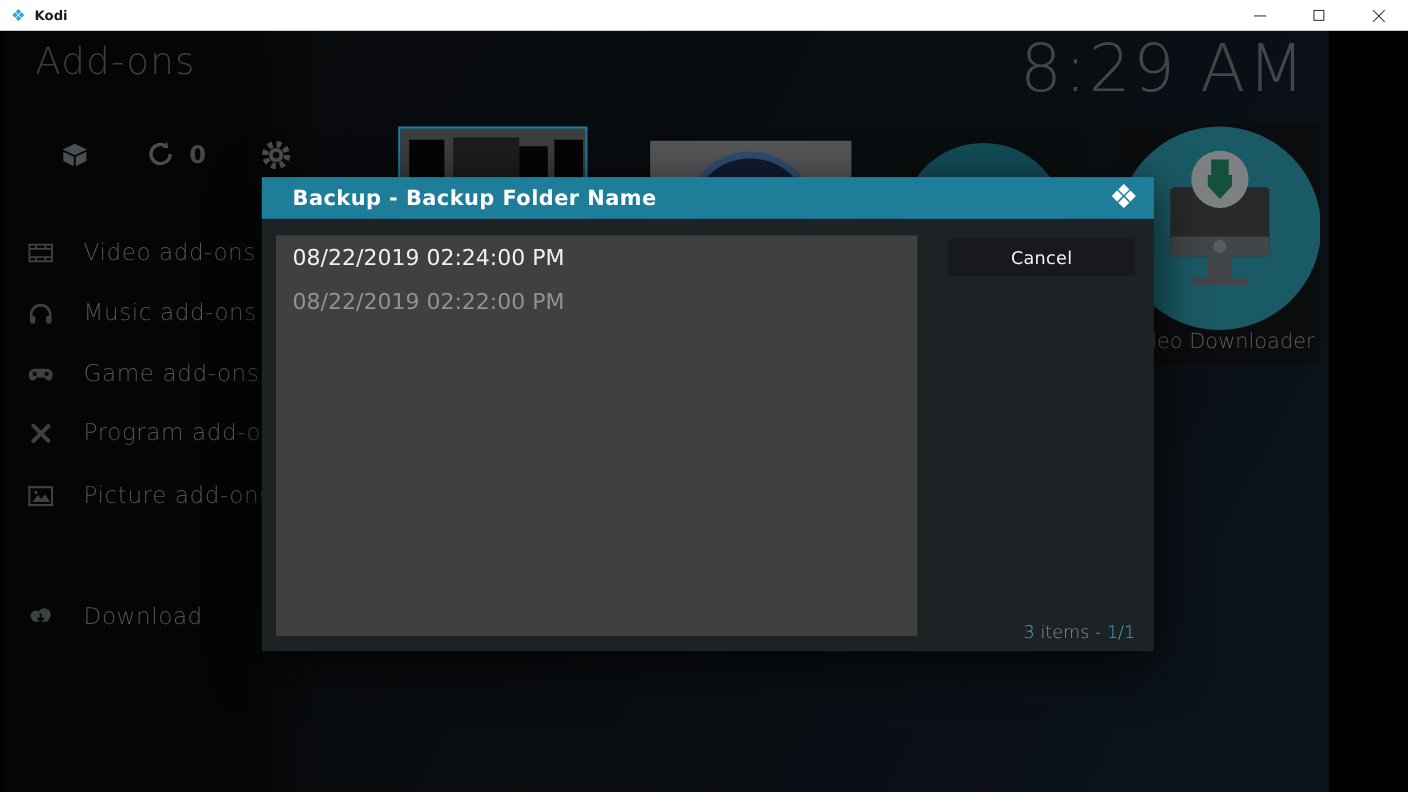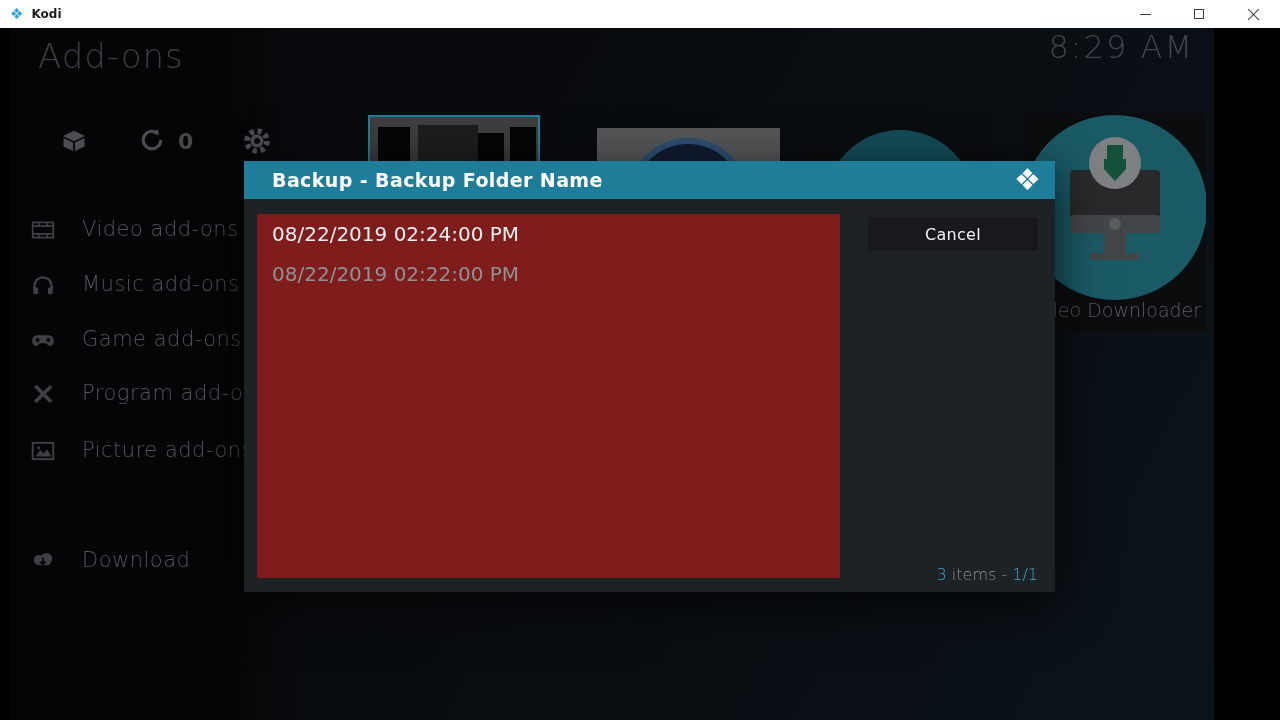--- a/index.html
+++ b/index.html
@@ -16,28 +16,28 @@
   .win-btn { width:54px; height:28px; display:flex; align-items:center; justify-content:center; }
   .glyph-min { width:11px; height:0; border-bottom:1.5px solid #3c3c3c; }
   .glyph-max { width:10px; height:10px; border:1.3px solid #3c3c3c; }
   .glyph-close { position:relative; width:13px; height:13px; }
   .glyph-close::before,.glyph-close::after { content:""; position:absolute; left:-1px; top:6px;
       width:15px; height:0; border-bottom:1.5px solid #3c3c3c; }
   .glyph-close::before { transform:rotate(45deg); }
   .glyph-close::after  { transform:rotate(-45deg); }
 
   
-  .screen { position:absolute; top:28px; left:10px; width:1204px; height:692px; overflow:hidden;
+  .screen { position:absolute; top:28px; left:4px; width:1204px; height:692px; overflow:hidden;
             background:linear-gradient(118deg,#07090b 0%,#090c0f 45%,#0a1016 78%,#0c141b 100%);padding-left:21px; }
   .screen::before { content:""; position:absolute; left:0; top:0; width:290px; height:692px;
             background:linear-gradient(to right,#040506 75%,rgba(4,5,6,0)); }
 
   .page-title { position:absolute; left:28px; top:8px; font-size:34px; font-weight:300;
                 color:#3b3f41; letter-spacing:1px; }
-  .clock { position:absolute; right:20px; top:0px; font-size:32px; font-weight:200;
+  .clock { position:absolute; right:20px; top:0px; font-size:60px; font-weight:200;
            color:#42464a; letter-spacing:2px;text-align:center; }
 
   
   .toolbar { position:absolute; left:0; top:98px; height:34px; width:300px; color:#4b4e50; }
   .tb-icon { position:absolute; top:0; }
   .tb-count { position:absolute; left:168px; top:3px; font-size:22px; font-weight:bold; color:#454849; }
 
   
   .menu-item { position:absolute; left:0; width:300px; height:34px; color:#3d4143; }
   .menu-item .mi-icon { position:absolute; left:20px; top:2px; }
@@ -61,21 +61,21 @@
   .tile-label { position:absolute; left:0; bottom:10px; width:100%; text-align:center;
                 font-size:19px; font-weight:300; color:#5a5f62; }
 
   
   .dialog { position:absolute; left:234px; top:133px; width:811px; height:431px; z-index:10;
             box-shadow:0 12px 45px rgba(0,0,0,.75); }
   .dialog-header { height:38px; background:#1e7e99; display:flex; align-items:center;gap:15px; }
   .dialog-title { margin-left:28px; font-size:19px; font-weight:bold; color:#ffffff; letter-spacing:.4px; }
   .dialog-logo { margin-left:auto; margin-right:14px; font-size:30px; color:#ffffff; line-height:38px; }
   .dialog-body { position:relative; height:393px; background:#1d2225; }
-  .dialog-list { position:absolute; left:13px; top:15px; width:583px; height:364px; background:#7f1d1d; }
+  .dialog-list { position:absolute; left:13px; top:15px; width:583px; height:364px; background:#404040; }
   .list-row { height:40px; line-height:40px; padding-left:15px; font-size:20px; color:#8f9395;
               white-space:nowrap; }
   .list-row.focused { color:#eef0f1; }
   .cancel-btn { position:absolute; left:624px; top:18px; width:170px; height:34px; background:#17191c;
                 border:none; border-radius:3px; color:#f2f3f3; font-size:16px; font-weight:normal;
                 font-family:"DejaVu Sans", sans-serif; letter-spacing:.3px; }
   .dialog-footer { position:absolute; right:17px; bottom:8px; font-size:16px; font-weight:300;
                    color:#8b9093; }
   .dialog-footer .num { color:#3fa6c8; }
 

